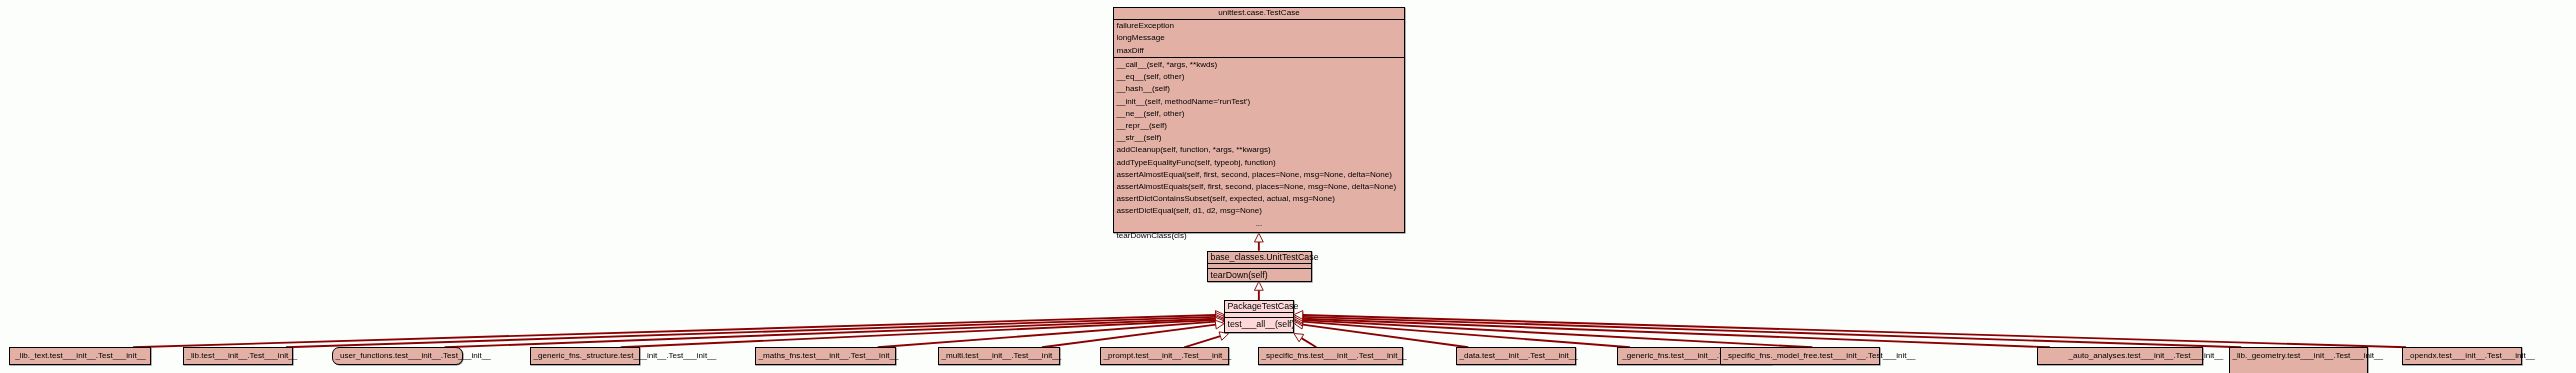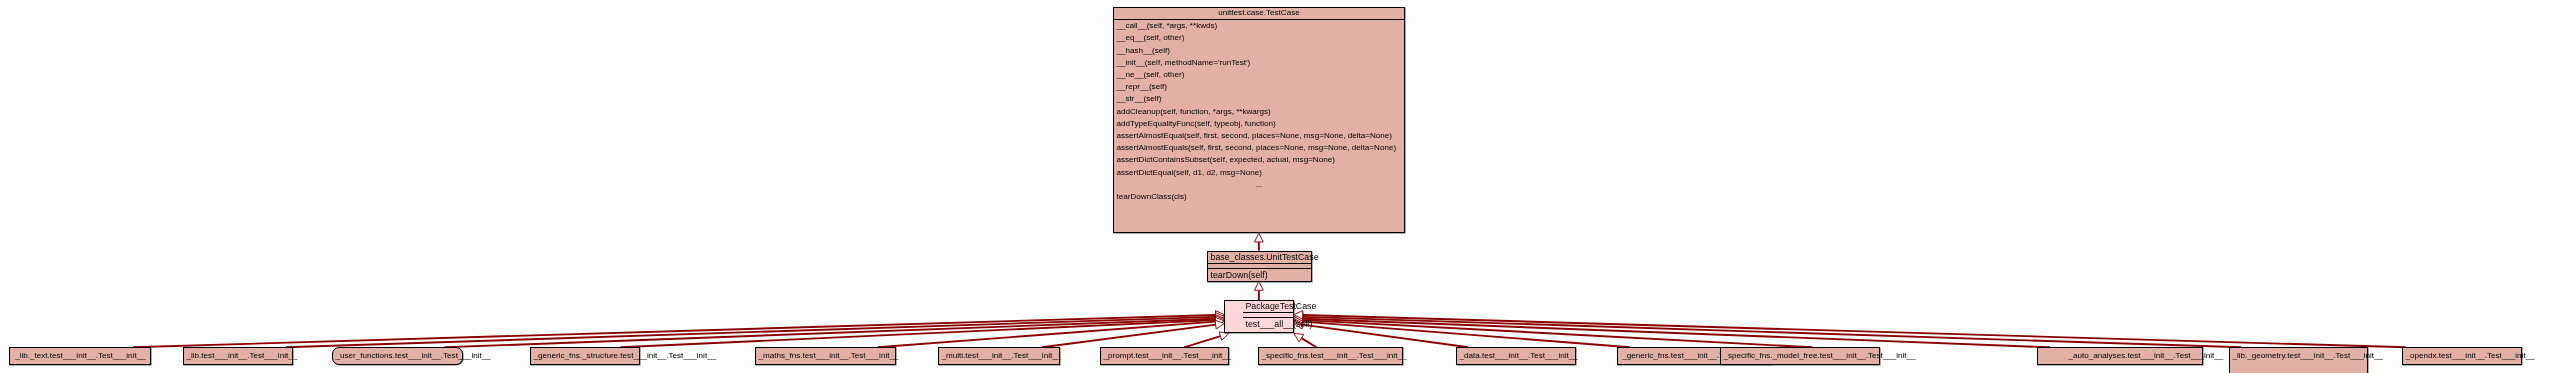--- a/index.html
+++ b/index.html
@@ -53,20 +53,25 @@
     <polygon points="2064,516 2078.8190333564285,510.96053074411014 2076.922995418569,524.8315451316089" fill="#fcfefc" stroke="#8b0000" stroke-width="1.5"></polygon>
     <polygon points="2064,512 2078.5040481111323,506.1150540877631 2077.410385596469,520.0722709415638" fill="#fcfefc" stroke="#8b0000" stroke-width="1.5"></polygon>
     <polygon points="2064,510 2078.3521315143043,503.7536954127969 2077.608322578345,517.7339224591216" fill="#fcfefc" stroke="#8b0000" stroke-width="1.5"></polygon>
     <polygon points="2064,508 2078.2566314131914,501.5386951203029 2077.7230227516725,515.5285222027351" fill="#fcfefc" stroke="#8b0000" stroke-width="1.5"></polygon>
     <polygon points="2064,505 2078.2195271049272,498.4574432434835 2077.7657616681695,512.4500876300319" fill="#fcfefc" stroke="#8b0000" stroke-width="1.5"></polygon>
     <polygon points="2064,502 2078.1990873292416,495.41320115560177 2077.788891473064,509.4071905567545" fill="#fcfefc" stroke="#8b0000" stroke-width="1.5"></polygon>
   </svg>
 
 <div class="cls" style="left:1113px; top:6.9px; width:292px; height:226px;">
   <div class="title">unittest.case.TestCase</div>
+  <div class="sect" id="root-attrs">
+      <div class="row">failureException</div>
+      <div class="row">longMessage</div>
+      <div class="row">maxDiff</div>
+    </div>
   <div class="sect" id="root-methods">
       <div class="row">__call__(self, *args, **kwds)</div>
       <div class="row">__eq__(self, other)</div>
       <div class="row">__hash__(self)</div>
       <div class="row">__init__(self, methodName='runTest')</div>
       <div class="row">__ne__(self, other)</div>
       <div class="row">__repr__(self)</div>
       <div class="row">__str__(self)</div>
       <div class="row">addCleanup(self, function, *args, **kwargs)</div>
       <div class="row">addTypeEqualityFunc(self, typeobj, function)</div>
@@ -80,21 +85,21 @@
 </div>
 
 <div class="cls mid" style="left:1207px; top:251px; width:105px; height:31px;">
   <div class="title">base_classes.UnitTestCase</div>
   <div class="sect empty"></div>
   <div class="sect">
     <div class="row">tearDown(self)</div>
   </div>
 </div>
 
-<div class="cls mid pkg" style="left:1224px; top:300px; width:70px; height:33px;padding-left:18px;">
+<div class="cls mid pkg" style="left:1224px; top:300px; width:70px; height:33px;">
   <div class="title">PackageTestCase</div>
   <div class="sect empty"></div>
   <div class="sect">
     <div class="row">test___all__(self)</div>
   </div>
 </div>
 
 <div id="leaves">
     <div class="cls leaf" style="left: 9.4px; top: 347px; width: 142px; height: 18px;">
       <div class="title">_lib._text.test___init__.Test___init__</div>

